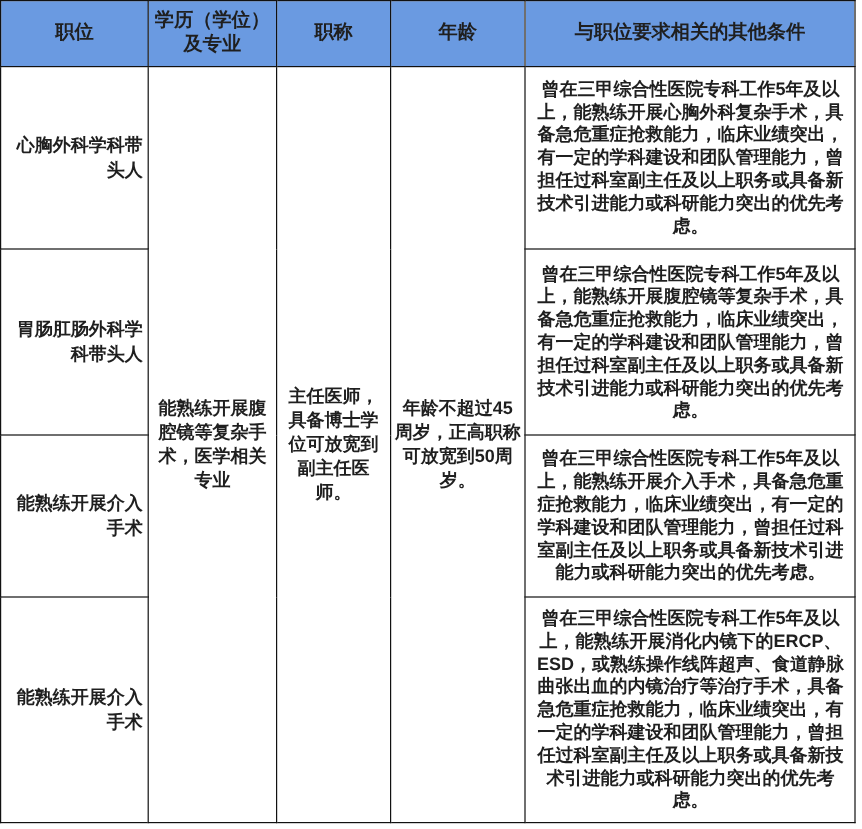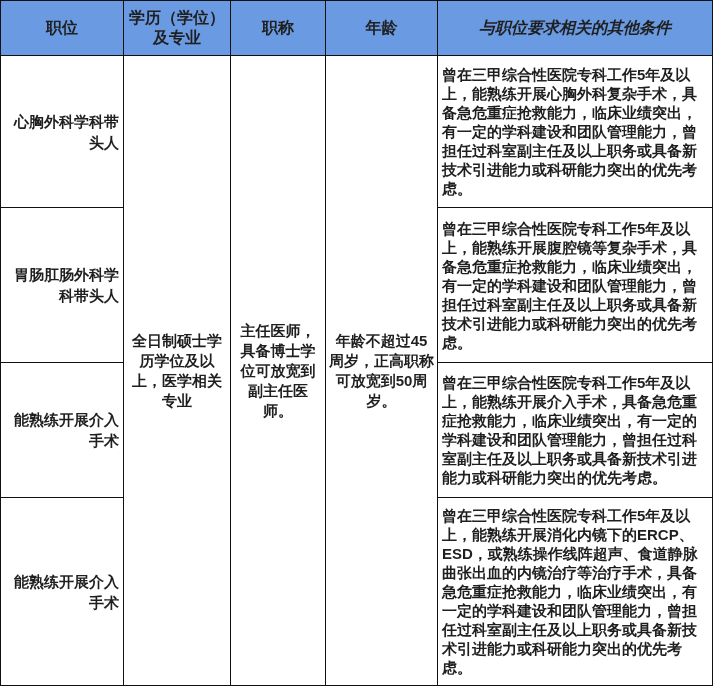--- a/index.html
+++ b/index.html
@@ -35,42 +35,42 @@
     font-size:16px;
     line-height:20px;
     text-align:center;
     vertical-align:middle;
     padding:2px 4px;
     border-right:3px solid #ffffff;
     border-top:1px solid var(--border);
     border-bottom:1px solid var(--border);
   }
   th.hcell.first{border-left:1px solid var(--border);}
-  th.hcell.last{border-right:1px solid var(--border);font-style:italic;}
+  th.hcell.last{border-right:1px solid var(--border);}
   
   tr.r1{height:152px;}
   tr.r2{height:155px;}
   tr.r3{height:135px;}
   tr.r4{height:188px;}
   td.pos{
     text-align:right;
     vertical-align:middle;
     font-size:15px;
     line-height:21px;
     padding:2px 4px;
   }
   td.mid{
     text-align:center;
     vertical-align:middle;
     font-size:15px;
     line-height:20px;
     padding:2px 3px;
   }
   td.req{
-    text-align:left;
+    text-align:center;
     vertical-align:middle;
     font-size:15px;
     line-height:19px;
     padding:3px 3px 3px 4px;
     margin-top:40px;
   }
 </style>
 </head>
 <body>
 
@@ -87,21 +87,21 @@
       <th class="hcell first">职位</th>
       <th class="hcell">学历（学位）及专业</th>
       <th class="hcell">职称</th>
       <th class="hcell">年龄</th>
       <th class="hcell last">与职位要求相关的其他条件</th>
     </tr>
   </thead>
   <tbody>
     <tr class="r1">
       <td class="pos">心胸外科学科带头人</td>
-      <td class="mid" rowspan="4">全日制硕士学历学位及以上，医学相关专业</td>
+      <td class="mid" rowspan="4">能熟练开展腹腔镜等复杂手术，医学相关专业</td>
       <td class="mid" rowspan="4">主任医师，具备博士学位可放宽到副主任医师。</td>
       <td class="mid" rowspan="4">年龄不超过45周岁，正高职称可放宽到50周岁。</td>
       <td class="req">曾在三甲综合性医院专科工作5年及以上，能熟练开展心胸外科复杂手术，具备急危重症抢救能力，临床业绩突出，有一定的学科建设和团队管理能力，曾担任过科室副主任及以上职务或具备新技术引进能力或科研能力突出的优先考虑。</td>
     </tr>
     <tr class="r2">
       <td class="pos">胃肠肛肠外科学科带头人</td>
       <td class="req">曾在三甲综合性医院专科工作5年及以上，能熟练开展腹腔镜等复杂手术，具备急危重症抢救能力，临床业绩突出，有一定的学科建设和团队管理能力，曾担任过科室副主任及以上职务或具备新技术引进能力或科研能力突出的优先考虑。</td>
     </tr>
     <tr class="r3">
       <td class="pos">能熟练开展介入手术</td>

